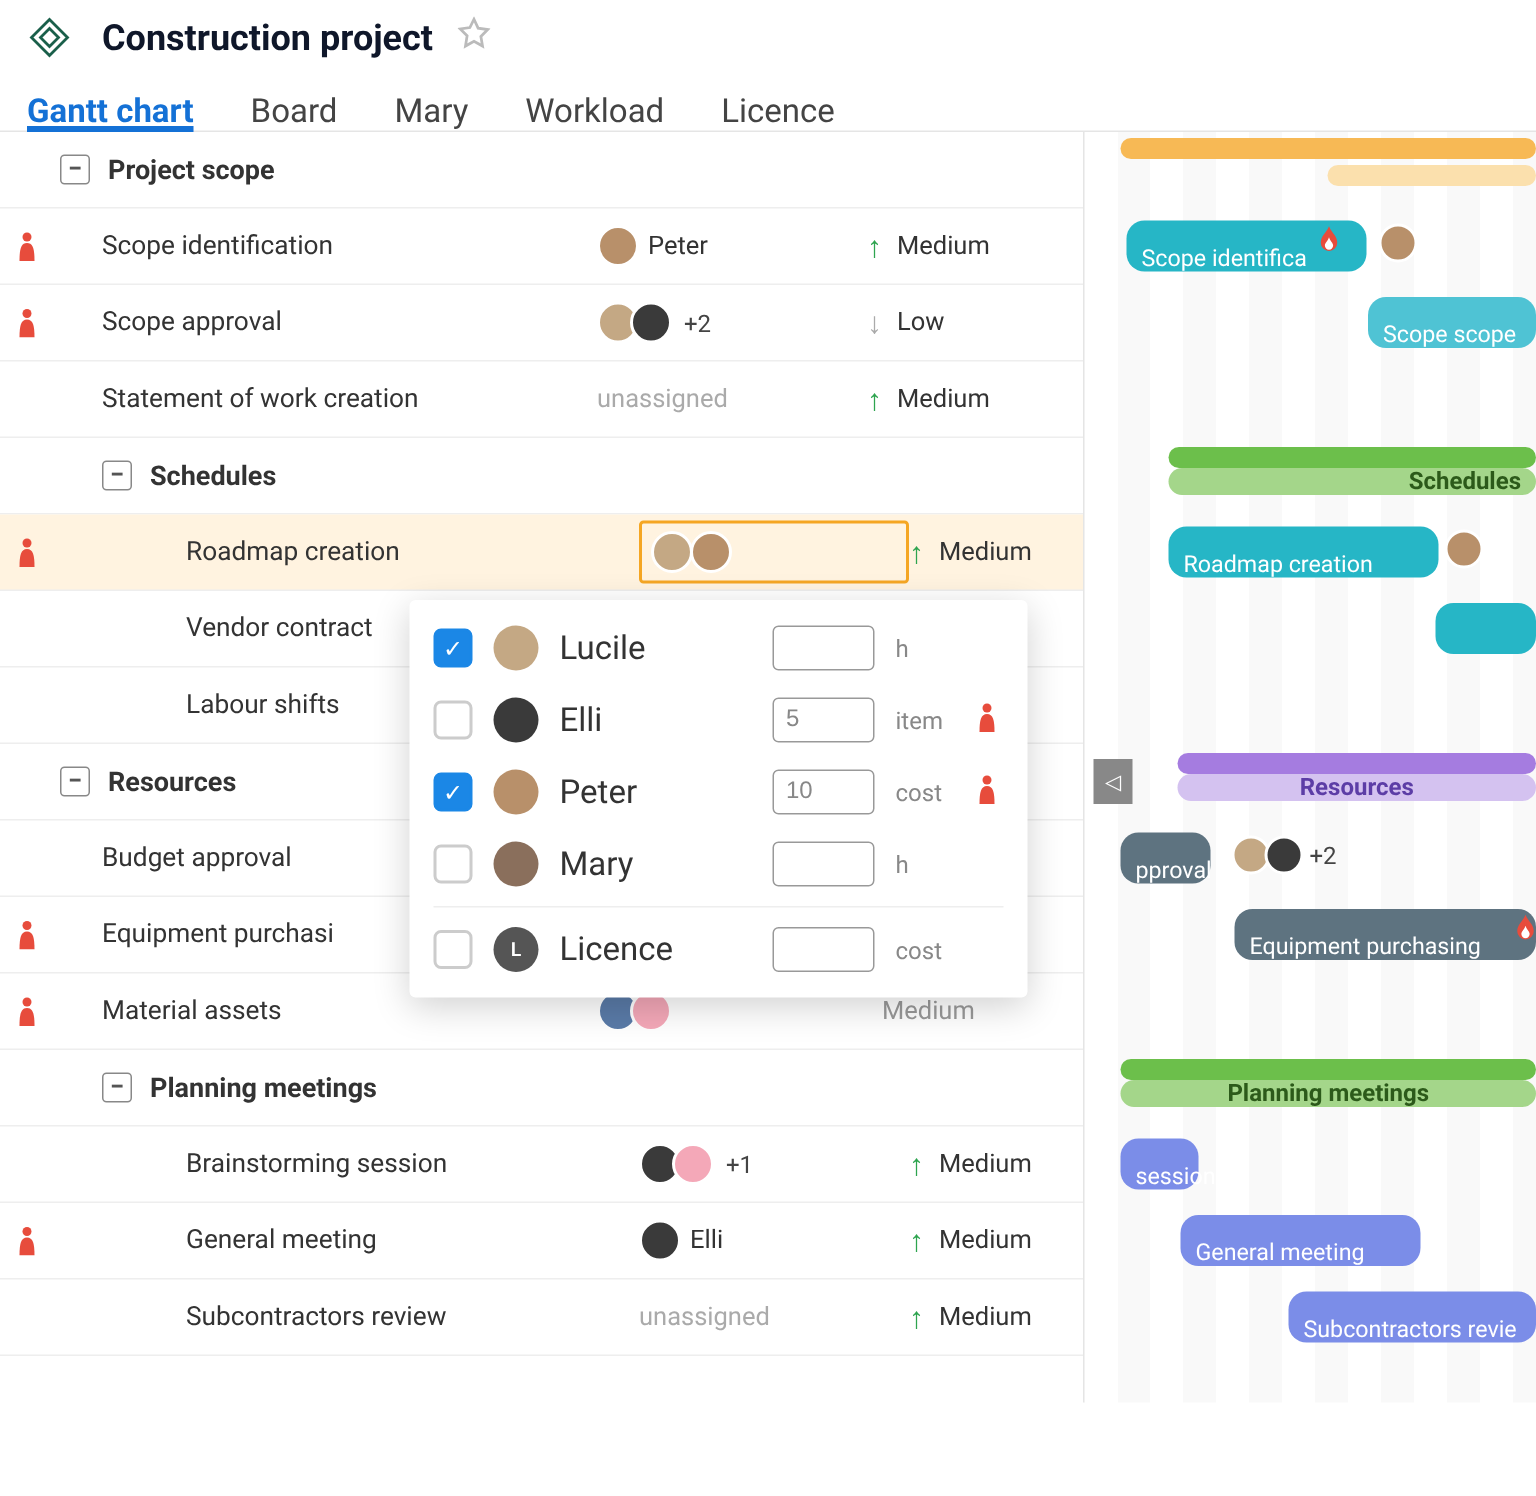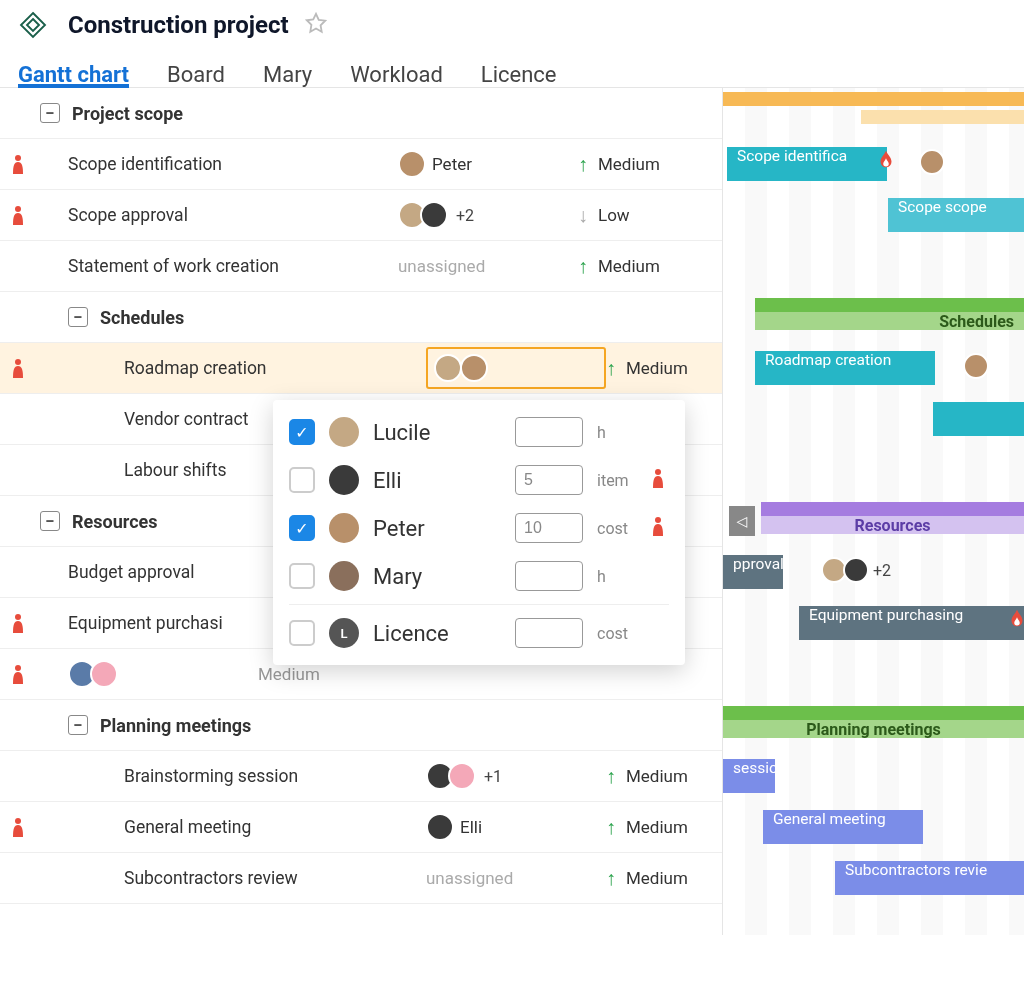--- a/index.html
+++ b/index.html
@@ -238,27 +238,28 @@
 
 .gantt-row {
   height: 51px;
   position: relative;
   border-bottom: 1px solid transparent;
 }
 .bar {
   position: absolute;
   height: 34px;
   top: 8px;
-  border-radius: 0;
-  display: flex;
-  align-items: flex-start;
+  border-radius: 12px;
+  display: flex;
+  align-items: flex-end;
   padding: 0 10px;
   font-size: 15.5px;
   color: #fff;
   white-space: nowrap;
+  margin-left: 24px;
 }
 .bar-summary {
   height: 24px;
   top: 13px;
   font-size: 16px;
   font-weight: 600;
 }
 .bar-teal { background: #26b6c6; }
 .bar-teal-soft { background: #4fc3d4; }
 .bar-green-light { background: #a4d68a; color: #2c5a1a; }
@@ -462,20 +463,23 @@
 
     </div>
 
     <div class="row task-row indent-2">
       <span class="person-indicator">
         <svg class="person-svg" viewBox="0 0 14 20">
             <circle cx="7" cy="4" r="3" fill="#e74c3c"></circle>
             <path d="M7 8 C3 8 2 12 2 20 L12 20 C12 12 11 8 7 8 Z" fill="#e74c3c"></path>
           </svg>
       </span>
+      <div class="task-name-col">
+          <span>Material assets</span>
+        </div>
       <div class="assignee-col">
         <span class="avatar" style="background:#5a7ba8"></span>
         <span class="avatar" style="background:#f4a8b8"></span>
       </div>
       <div class="priority-col">
         <span class="priority-arrow" style="color:#ccc"></span>
         <span class="priority-label" style="color:#999">Medium</span>
       </div>
 
     </div>

